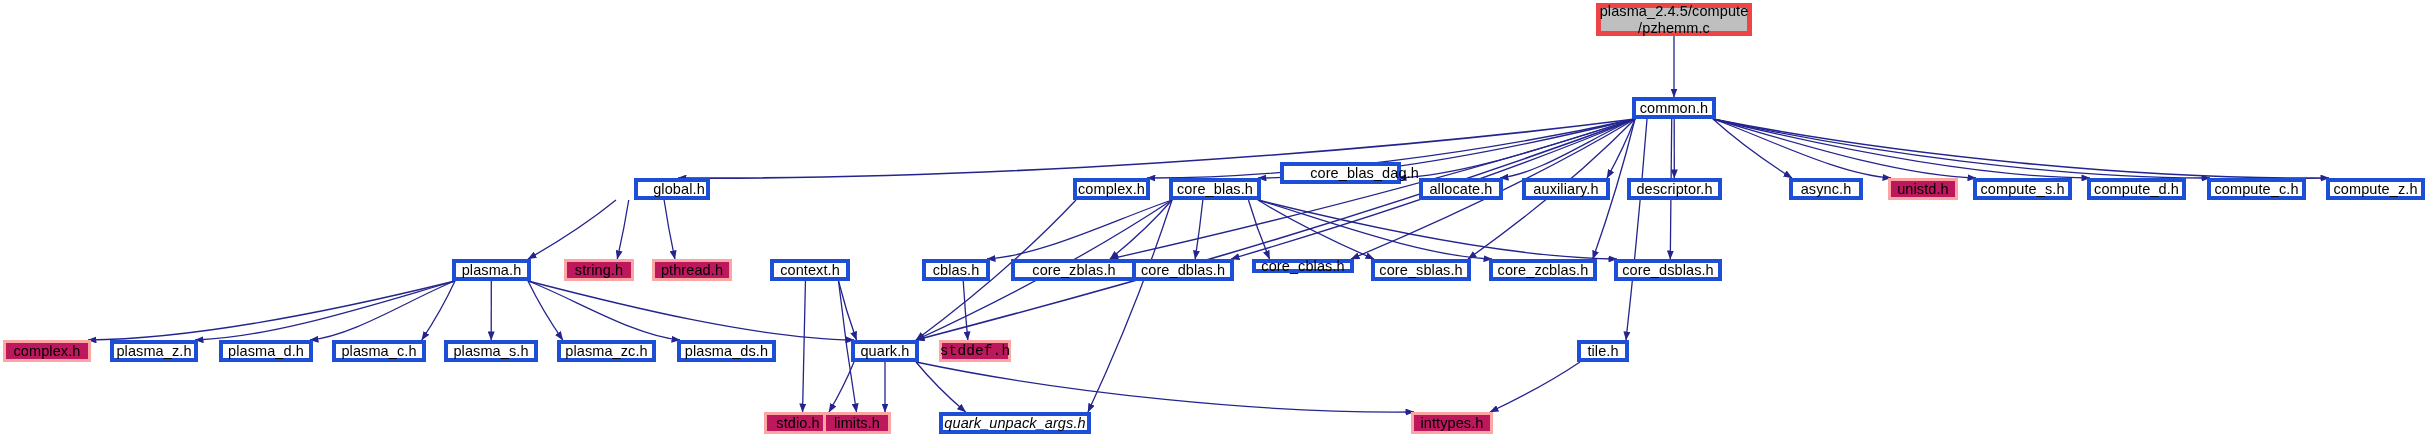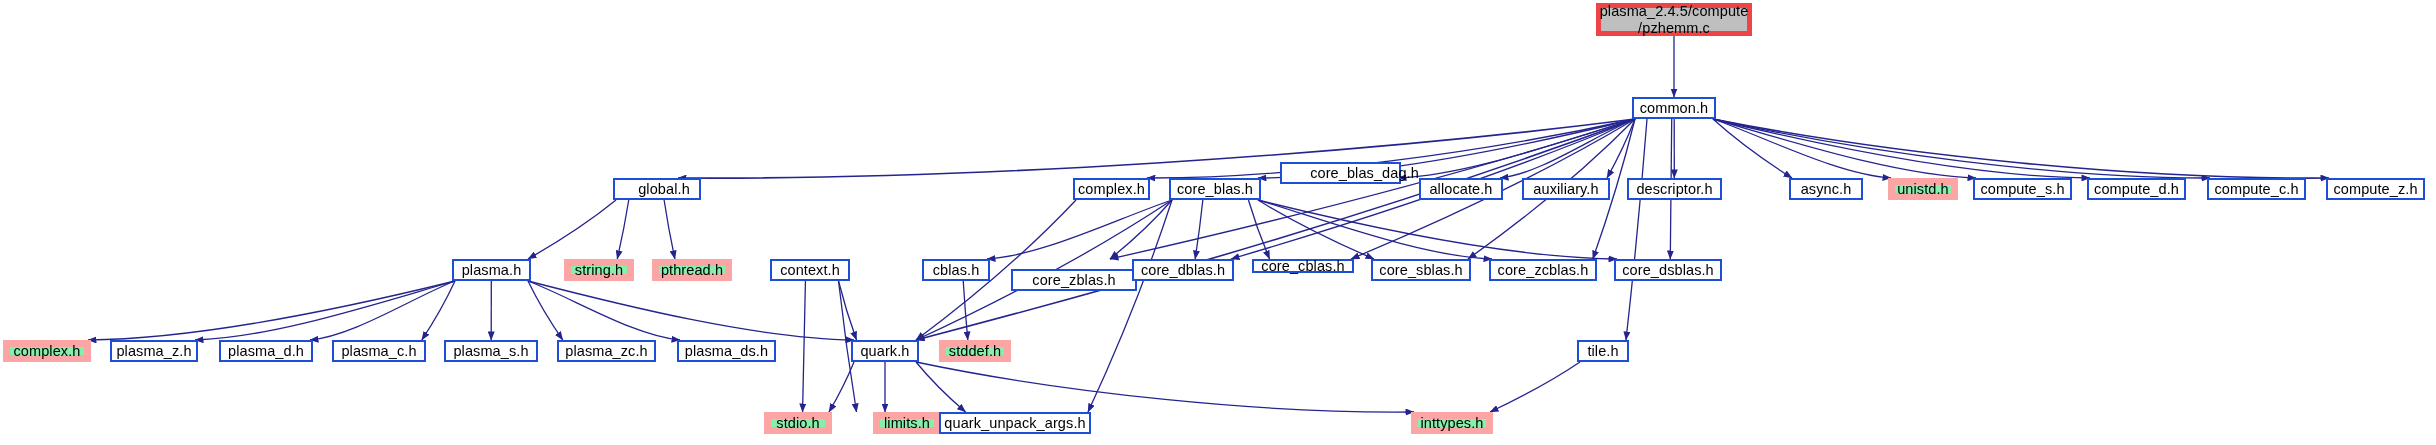--- a/index.html
+++ b/index.html
@@ -26,32 +26,32 @@
     position: absolute;
     box-sizing: border-box;
     display: flex;
     align-items: center;
     justify-content: center;
     text-align: center;
     font-size: 14.5px;
     line-height: 1.12;
     color: #000000;
     background: #ffffff;
-    border: 2px solid #1d4ed8;
+    border: 4px solid #1d4ed8;
     white-space: pre-line;
     letter-spacing: 0.1px;
     user-select: none;
   }
   .node-box.root {
     background: #bfbfbf;
     border: 5px solid #ef4444;
   }
   .node-box.sys {
-    border: 7px solid #fca5a5;
-    background: #86efac;
+    border: 3px solid #fca5a5;
+    background: #be185d;
   }
 </style>
 </head>
 <body>
 
 <div id="graph-root">
   <svg id="graph-svg" viewBox="0 0 2436 445" xmlns="http://www.w3.org/2000/svg">
     <defs>
       <marker id="arrowhead" markerWidth="9" markerHeight="7" refX="8.5" refY="3.5" orient="auto" markerUnits="userSpaceOnUse">
         <polygon points="0 0, 9 3.5, 0 7" fill="#24248f"></polygon>
@@ -109,52 +109,52 @@
         <path d="M 916 362 C 932.368 382, 949.232 398, 965.6 412" fill="none" stroke="#24248f" stroke-width="1.3" marker-end="url(#arrowhead)"></path>
         <path d="M 916 362 C 1065.4 393.41, 1264.6 413.723, 1414 412" fill="none" stroke="#24248f" stroke-width="1.3" marker-end="url(#arrowhead)"></path>
         <path d="M 1580 362 C 1550.3 382, 1519.7 398, 1490 412" fill="none" stroke="#24248f" stroke-width="1.3" marker-end="url(#arrowhead)"></path>
         <path d="M 1172 200 C 1144.28 284.8, 1115.72 352.64, 1088 412" fill="none" stroke="#24248f" stroke-width="1.3" marker-end="url(#arrowhead)"></path>
       </g>
   </svg>
   <div id="nodes-layer">
       <div class="node-box root" style="left: 1596px; top: 3px; width: 156px; height: 33px;">plasma_2.4.5/compute
 /pzhemm.c</div>
       <div class="node-box" style="left: 1632px; top: 97px; width: 84px; height: 22px;">common.h</div>
-      <div class="node-box" style="left: 613px; top: 178px; width: 88px; height: 22px; padding-left: 14px;">global.h</div>
+      <div class="node-box" style="left: 634px; top: 178px; width: 76px; height: 22px; padding-left: 14px;">global.h</div>
       <div class="node-box" style="left: 1073px; top: 178px; width: 77px; height: 22px;">complex.h</div>
       <div class="node-box" style="left: 1169px; top: 178px; width: 92px; height: 22px;">core_blas.h</div>
       <div class="node-box" style="left: 1280px; top: 162px; width: 121px; height: 22px; padding-left: 48px;">core_blas_dag.h</div>
       <div class="node-box" style="left: 1419px; top: 178px; width: 84px; height: 22px;">allocate.h</div>
       <div class="node-box" style="left: 1522px; top: 178px; width: 88px; height: 22px;">auxiliary.h</div>
       <div class="node-box" style="left: 1627px; top: 178px; width: 95px; height: 22px;">descriptor.h</div>
       <div class="node-box" style="left: 1789px; top: 178px; width: 74px; height: 22px;">async.h</div>
       <div class="node-box sys" style="left: 1888px; top: 178px; width: 70px; height: 22px;">unistd.h</div>
       <div class="node-box" style="left: 1973px; top: 178px; width: 99px; height: 22px;">compute_s.h</div>
       <div class="node-box" style="left: 2087px; top: 178px; width: 99px; height: 22px;">compute_d.h</div>
       <div class="node-box" style="left: 2207px; top: 178px; width: 99px; height: 22px;">compute_c.h</div>
       <div class="node-box" style="left: 2326px; top: 178px; width: 99px; height: 22px;">compute_z.h</div>
       <div class="node-box" style="left: 452px; top: 259px; width: 79px; height: 22px;">plasma.h</div>
       <div class="node-box sys" style="left: 564px; top: 259px; width: 70px; height: 22px;">string.h</div>
       <div class="node-box sys" style="left: 652px; top: 259px; width: 80px; height: 22px;">pthread.h</div>
       <div class="node-box" style="left: 770px; top: 259px; width: 80px; height: 22px;">context.h</div>
       <div class="node-box" style="left: 922px; top: 259px; width: 68px; height: 22px;">cblas.h</div>
-      <div class="node-box" style="left: 1011px; top: 269px; width: 126px; height: 22px;">core_zblas.h</div>
+      <div class="node-box" style="left: 1011px; top: 259px; width: 126px; height: 22px;">core_zblas.h</div>
       <div class="node-box" style="left: 1132px; top: 259px; width: 102px; height: 22px;">core_dblas.h</div>
       <div class="node-box" style="left: 1252px; top: 259px; width: 102px; height: 14px;">core_cblas.h</div>
       <div class="node-box" style="left: 1371px; top: 259px; width: 100px; height: 22px;">core_sblas.h</div>
       <div class="node-box" style="left: 1489px; top: 259px; width: 108px; height: 22px;">core_zcblas.h</div>
       <div class="node-box" style="left: 1614px; top: 259px; width: 108px; height: 22px;">core_dsblas.h</div>
       <div class="node-box sys" style="left: 3px; top: 340px; width: 88px; height: 22px;">complex.h</div>
       <div class="node-box" style="left: 110px; top: 340px; width: 88px; height: 22px;">plasma_z.h</div>
       <div class="node-box" style="left: 219px; top: 340px; width: 94px; height: 22px;">plasma_d.h</div>
       <div class="node-box" style="left: 332px; top: 340px; width: 94px; height: 22px;">plasma_c.h</div>
       <div class="node-box" style="left: 444px; top: 340px; width: 94px; height: 22px;">plasma_s.h</div>
       <div class="node-box" style="left: 557px; top: 340px; width: 99px; height: 22px;">plasma_zc.h</div>
       <div class="node-box" style="left: 677px; top: 340px; width: 99px; height: 22px; text-align: right;">plasma_ds.h</div>
       <div class="node-box" style="left: 851px; top: 340px; width: 68px; height: 22px;">quark.h</div>
-      <div class="node-box sys" style="left: 939px; top: 340px; width: 72px; height: 22px;">stddef.h</div>
+      <div class="node-box sys" style="left: 939px; top: 340px; width: 72px; height: 22px; font-family: Liberation Mono, monospace;">stddef.h</div>
       <div class="node-box" style="left: 1577px; top: 340px; width: 52px; height: 22px;">tile.h</div>
       <div class="node-box sys" style="left: 764px; top: 412px; width: 68px; height: 22px;">stdio.h</div>
-      <div class="node-box sys" style="left: 873px; top: 412px; width: 68px; height: 22px;">limits.h</div>
-      <div class="node-box" style="left: 939px; top: 412px; width: 152px; height: 22px;">quark_unpack_args.h</div>
+      <div class="node-box sys" style="left: 823px; top: 412px; width: 68px; height: 22px;">limits.h</div>
+      <div class="node-box" style="left: 939px; top: 412px; width: 152px; height: 22px; font-style: italic;">quark_unpack_args.h</div>
       <div class="node-box sys" style="left: 1411px; top: 412px; width: 82px; height: 22px;">inttypes.h</div>
     </div>
 </div>
 
 </body></html>

